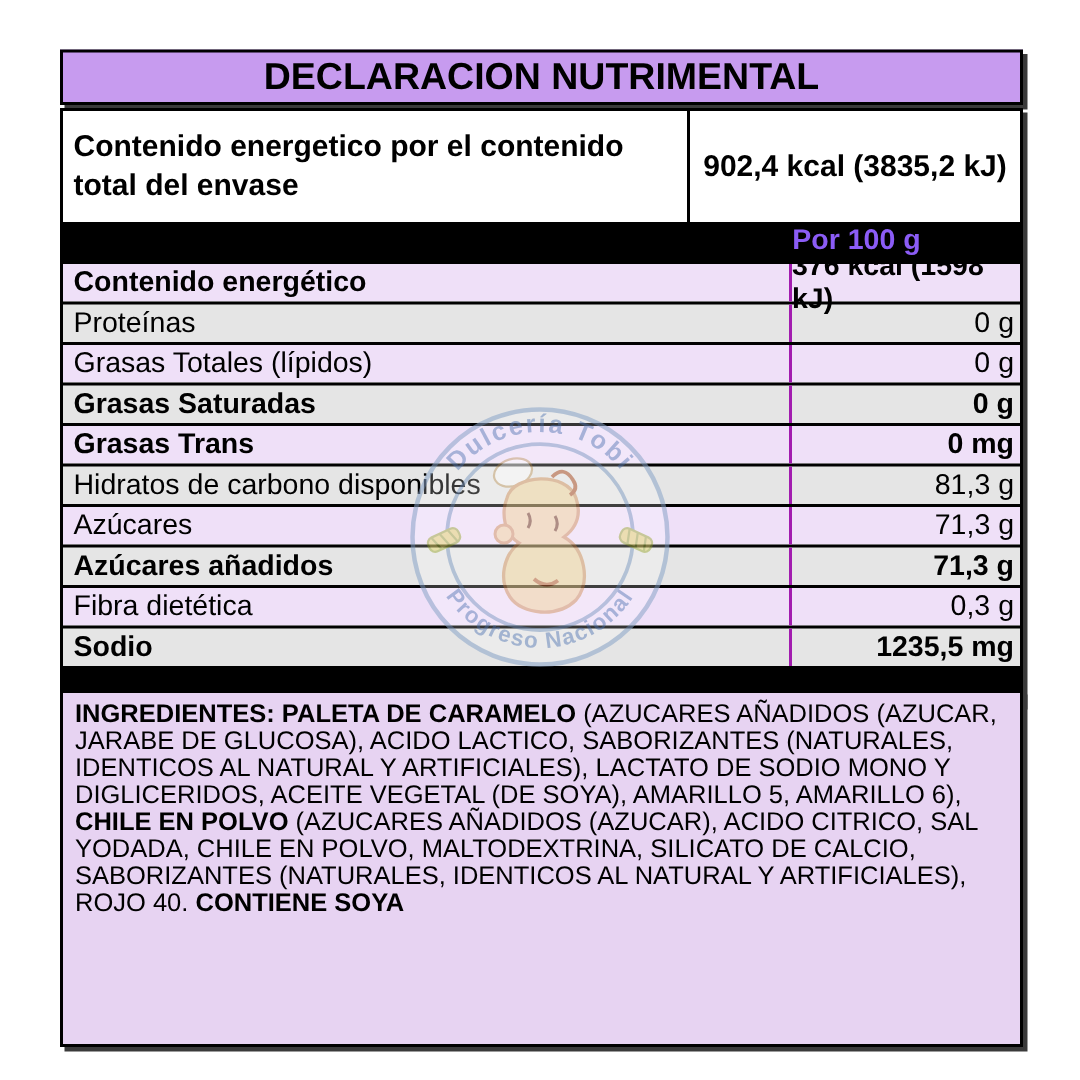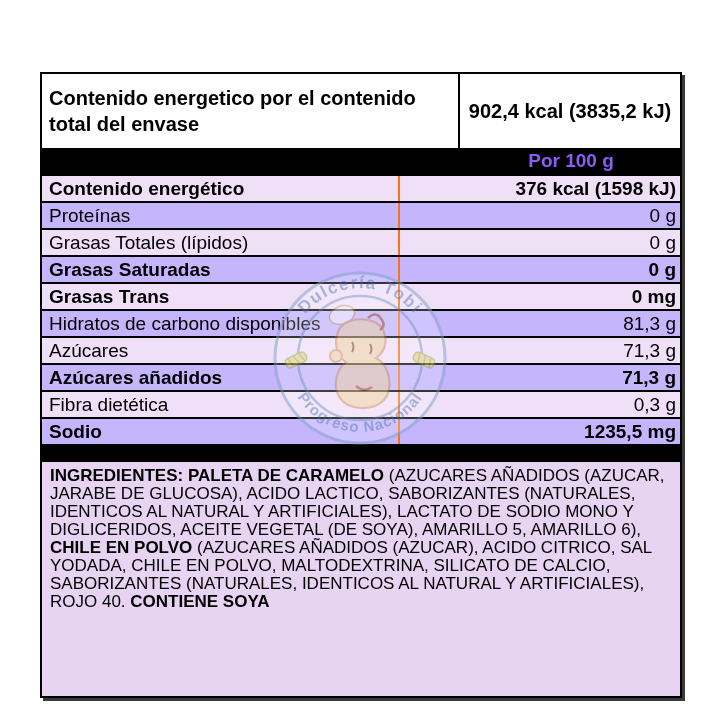--- a/index.html
+++ b/index.html
@@ -32,26 +32,26 @@
   }
   .blackbar{
     height:26px;background:#000;color:#8b5cf6;display:flex;align-items:center;
   }
   .blackbar .spacer{width:420px;}
   .blackbar .bartext{
     flex:1;text-align:center;font-weight:bold;font-size:19px;
   }
   .drow{
     display:flex;height:27px;box-sizing:border-box;border-top:2px solid #000;
-    font-size:19px;align-items:stretch;background:#c4b5fd;
+    font-size:19px;align-items:stretch;background:#e5e5e5;
   }
   .drow.shaded{background:var(--row-bg,#EFE0F8);}
   .drow.bold{font-weight:bold;}
   .drow .lcell{
-    width:358px;box-sizing:border-box;border-right:2px solid #f97316;
+    width:486px;box-sizing:border-box;border-right:2px solid #a21caf;
     display:flex;align-items:center;padding-left:7px;
   }
   .drow .rcell{
     flex:1;display:flex;align-items:center;justify-content:flex-end;
     padding-right:4px;
   }
   .endbar{height:22px;background:#000;border-top:2px solid #000;}
   
   .ingredients-block{
     top:460px;min-height:238px;background:var(--ing-bg,#E7D3F2);
@@ -62,20 +62,23 @@
   .watermark{
     position:absolute;left:272px;top:270px;width:176px;height:176px;
     opacity:0.55;pointer-events:none;z-index:5;
   }
 </style>
 </head>
 <body>
 
 <div class="sheet">
 
+  <div class="block title-block">
+    <span class="t">DECLARACION NUTRIMENTAL</span>
+  </div>
 
   <div class="block table-block">
     <div class="erow">
       <div class="lcell">Contenido energetico por el contenido total del envase</div>
       <div class="rcell">902,4 kcal (3835,2 kJ)</div>
     </div>
     <div class="blackbar">
       <div class="spacer"></div>
       <div class="bartext">Por 100 g</div>
     </div>

